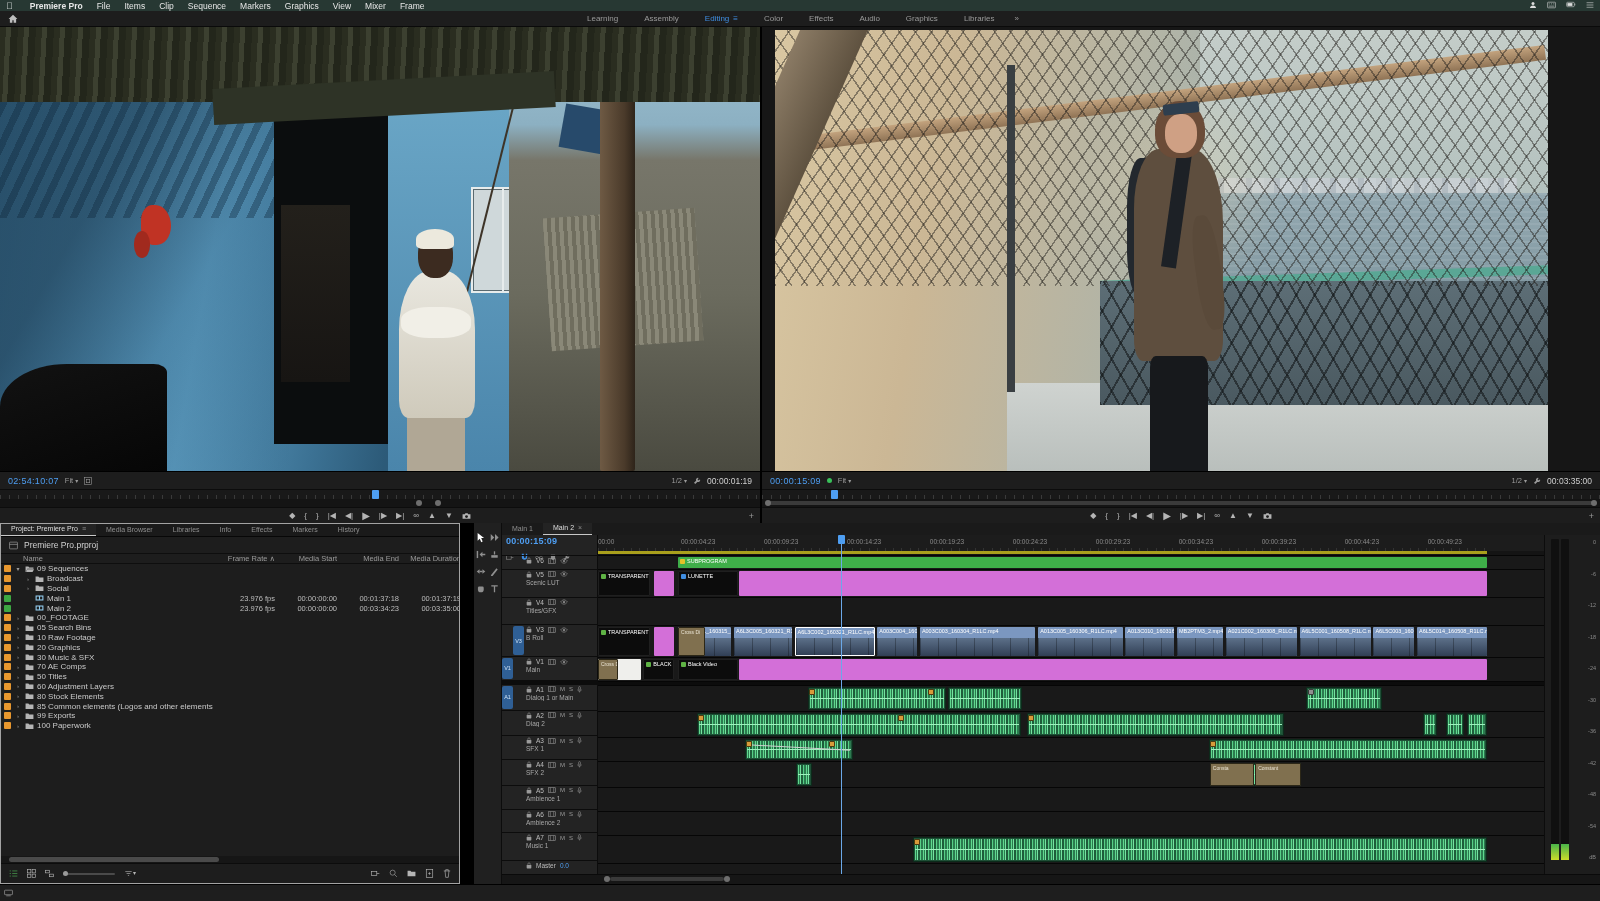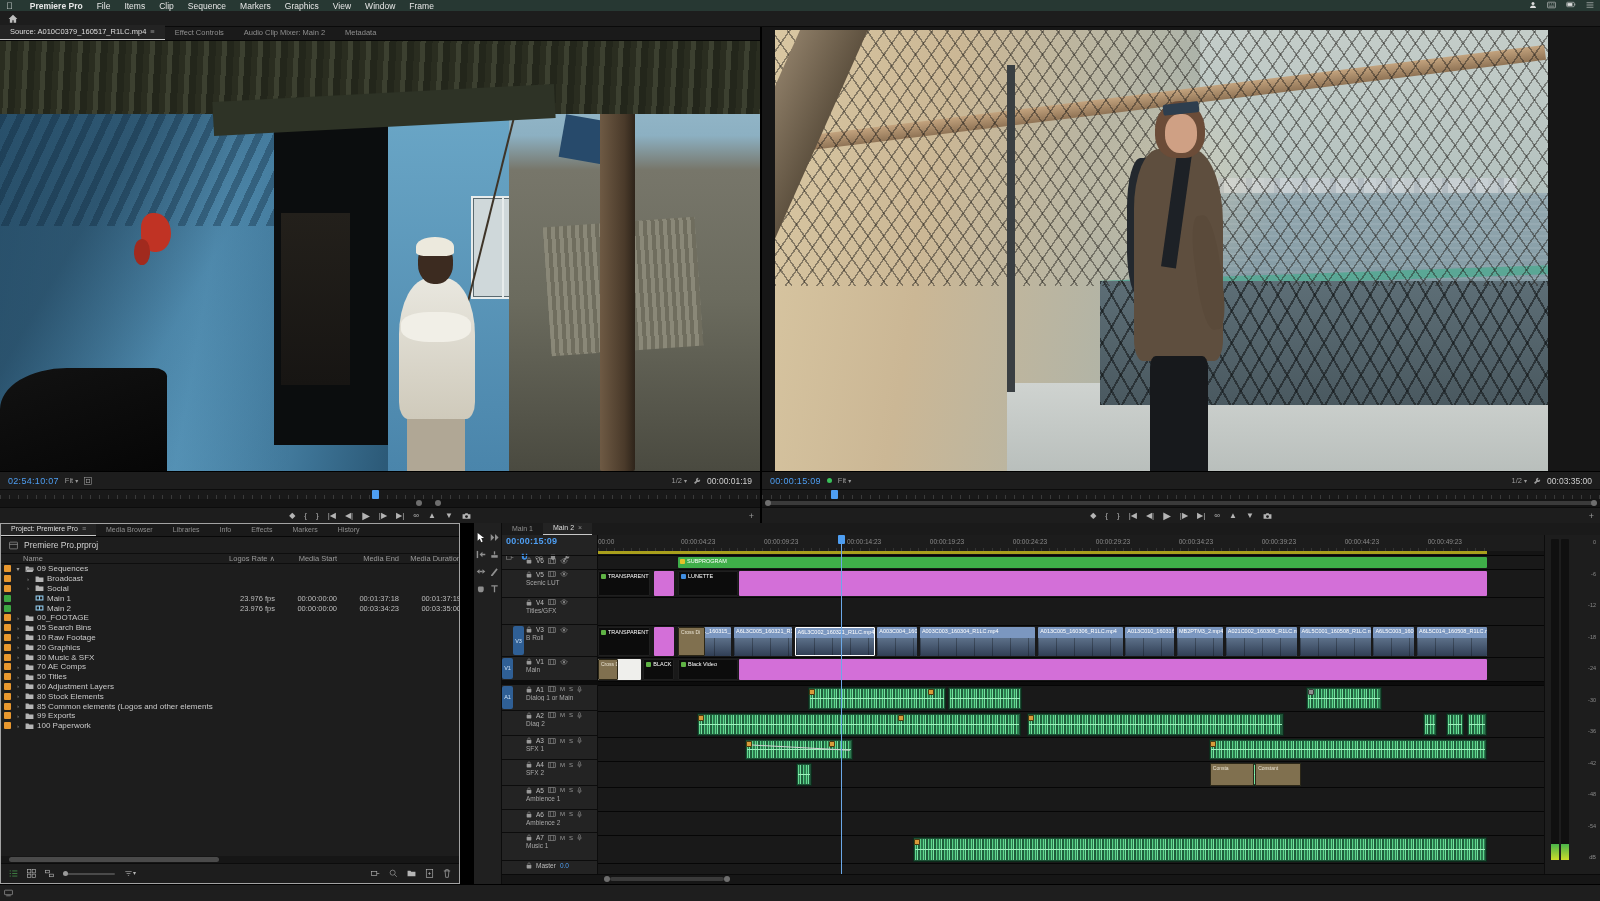--- a/index.html
+++ b/index.html
@@ -249,21 +249,21 @@
   .p-glow { left:40%; top:10%; width:26%; height:50%; background:radial-gradient(closest-side,rgba(255,225,170,.28),transparent); }
 </style>
 </head>
 <body>
 
 <div class="app">
 
   <div class="menubar">
     <span class="apple"></span>
     <span class="mitem app-name">Premiere Pro</span>
-    <span id="menu-items"><span class="mitem">File</span><span class="mitem">Items</span><span class="mitem">Clip</span><span class="mitem">Sequence</span><span class="mitem">Markers</span><span class="mitem">Graphics</span><span class="mitem">View</span><span class="mitem">Window</span><span class="mitem">Frame</span></span>
+    <span id="menu-items"><span class="mitem">File</span><span class="mitem">Items</span><span class="mitem">Clip</span><span class="mitem">Sequence</span><span class="mitem">Markers</span><span class="mitem">Graphics</span><span class="mitem">View</span><span class="mitem">Mixer</span><span class="mitem">Frame</span></span>
     <span class="spacer"></span>
     <span class="ricon">
       <svg width="8" height="8" viewBox="0 0 16 16" fill="currentColor">
           <circle cx="8" cy="5" r="3"></circle>
           <path d="M2 14c0-3.3 2.7-5 6-5s6 1.7 6 5z"></path>
         </svg></span>
     <span class="ricon">
       <svg width="9" height="8" viewBox="0 0 16 12" fill="none" stroke="currentColor">
           <rect x="1" y="1" width="14" height="10" rx="1"></rect>
           <path d="M3 8h10M3 4h2M7 4h2M11 4h2"></path>
@@ -279,31 +279,36 @@
           <path d="M1 3h12M1 7h12M1 11h12"></path>
         </svg></span>
   </div>
 
   <div class="appheader">
     <span class="home-btn">
       <svg width="10" height="10" viewBox="0 0 16 16" fill="currentColor">
           <path d="M8 1 1 8h2v6h4v-4h2v4h4V8h2z"></path>
         </svg>
       </span>
+    <div class="workspaces" id="workspaces">
+        <span class="ws">Learning</span>
+        <span class="ws">Assembly</span>
+        <span class="ws active">Editing<span class="pm">≡</span></span>
+        <span class="ws">Color</span>
+        <span class="ws">Effects</span>
+        <span class="ws">Audio</span>
+        <span class="ws">Graphics</span>
+        <span class="ws">Libraries</span>
+        <span class="ovf">»</span>
+      </div>
   </div>
 
   <div class="monitors">
 
     <div class="panel src-panel">
-      <div class="tabbar" id="src-tabs">
-          <span class="tab active">Source: A010C0379_160517_R1LC.mp4<span class="pm">≡</span></span>
-          <span class="tab">Effect Controls</span>
-          <span class="tab">Audio Clip Mixer: Main 2</span>
-          <span class="tab">Metadata</span>
-        </div>
       <div class="viewer">
         <div class="frame">
           <div class="abs s-bg"></div>
             <div class="abs s-shade1"></div>
             <div class="abs s-wallshadow"></div>
           <div class="abs s-door"></div>
             <div class="abs s-doorin"></div>
           <div class="abs s-rwall"></div>
             <div class="abs s-window"></div>
             <div class="abs s-winbar"></div>
@@ -456,21 +461,21 @@
         <span class="ficon">
           <svg width="9" height="9" viewBox="0 0 16 16" fill="none" stroke="currentColor">
               <rect x="1" y="2" width="14" height="12" rx="1"></rect>
               <path d="M1 6h14"></path>
             </svg>
           </span>
         <span>Premiere Pro.prproj</span>
       </div>
       <div class="proj-cols" id="proj-cols">
           <span class="col-name">Name</span>
-          <span class="col">Logos Rate ∧</span>
+          <span class="col">Frame Rate ∧</span>
           <span class="col">Media Start</span>
           <span class="col">Media End</span>
           <span class="col">Media Duration</span>
         </div>
       <div class="proj-rows" id="proj-rows">
           <div class="prow">
             <span class="namecell">
               <span class="swatch" style="background: rgb(232, 151, 46);"></span>
               <span class="tw" style="margin-left: 0px;">▾</span>
               <span class="ficon">

